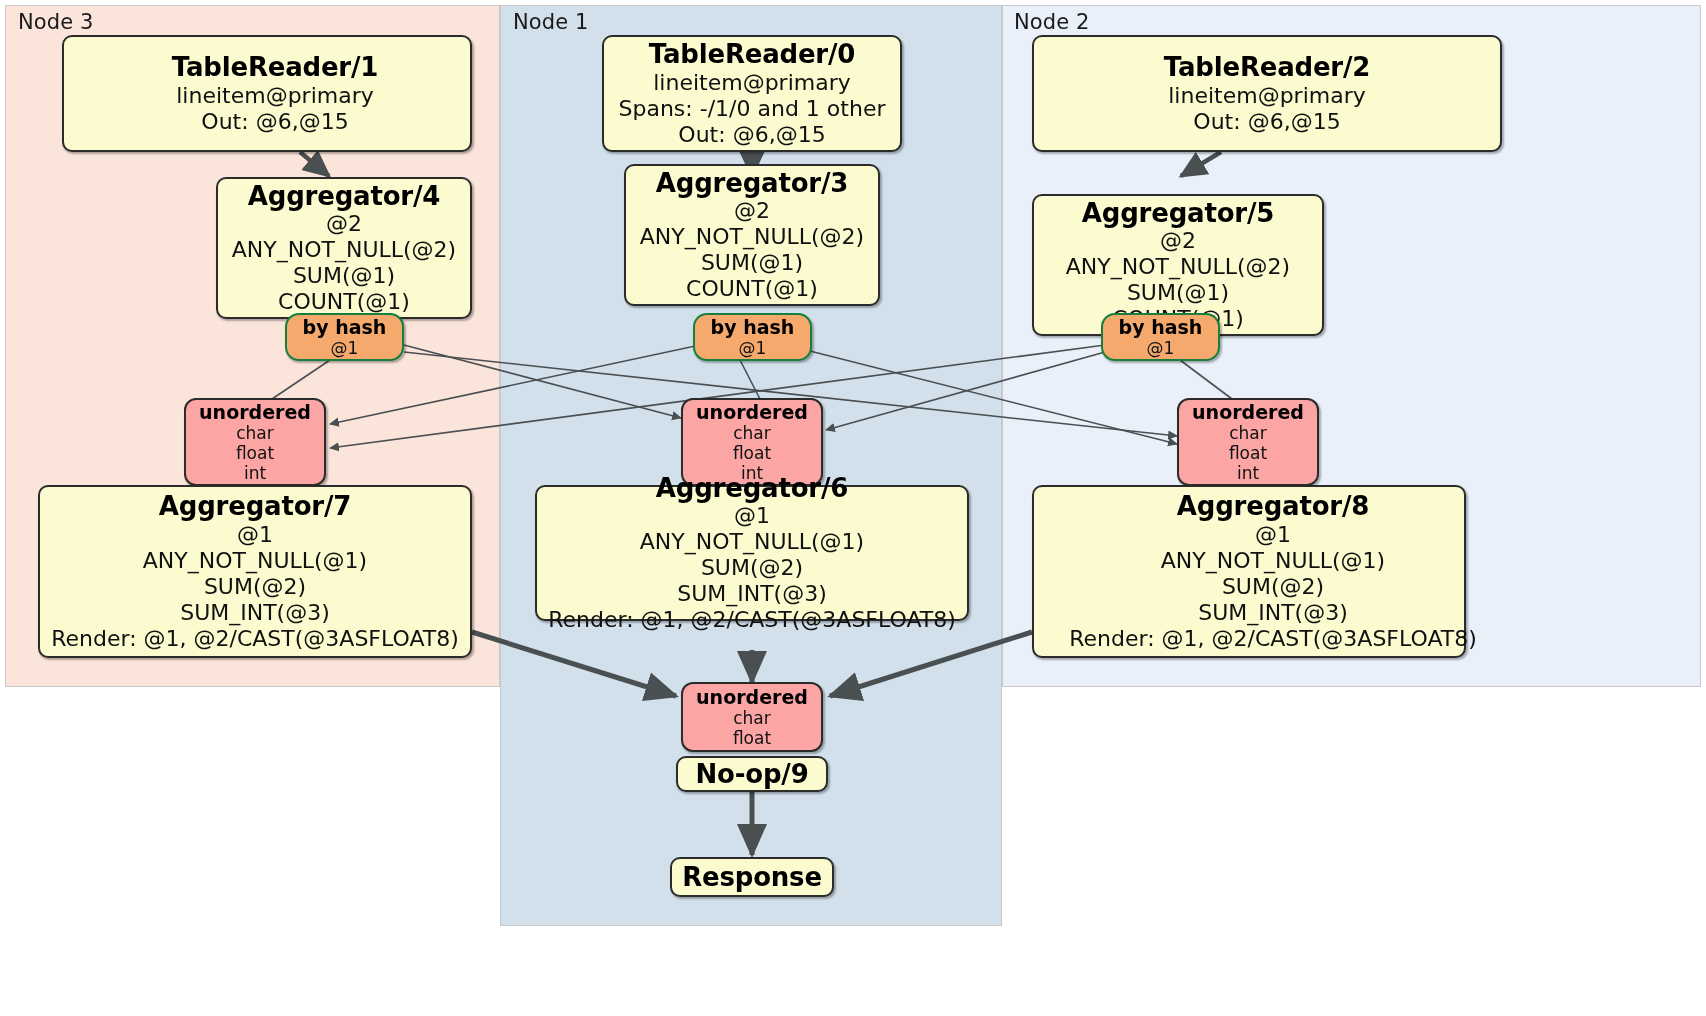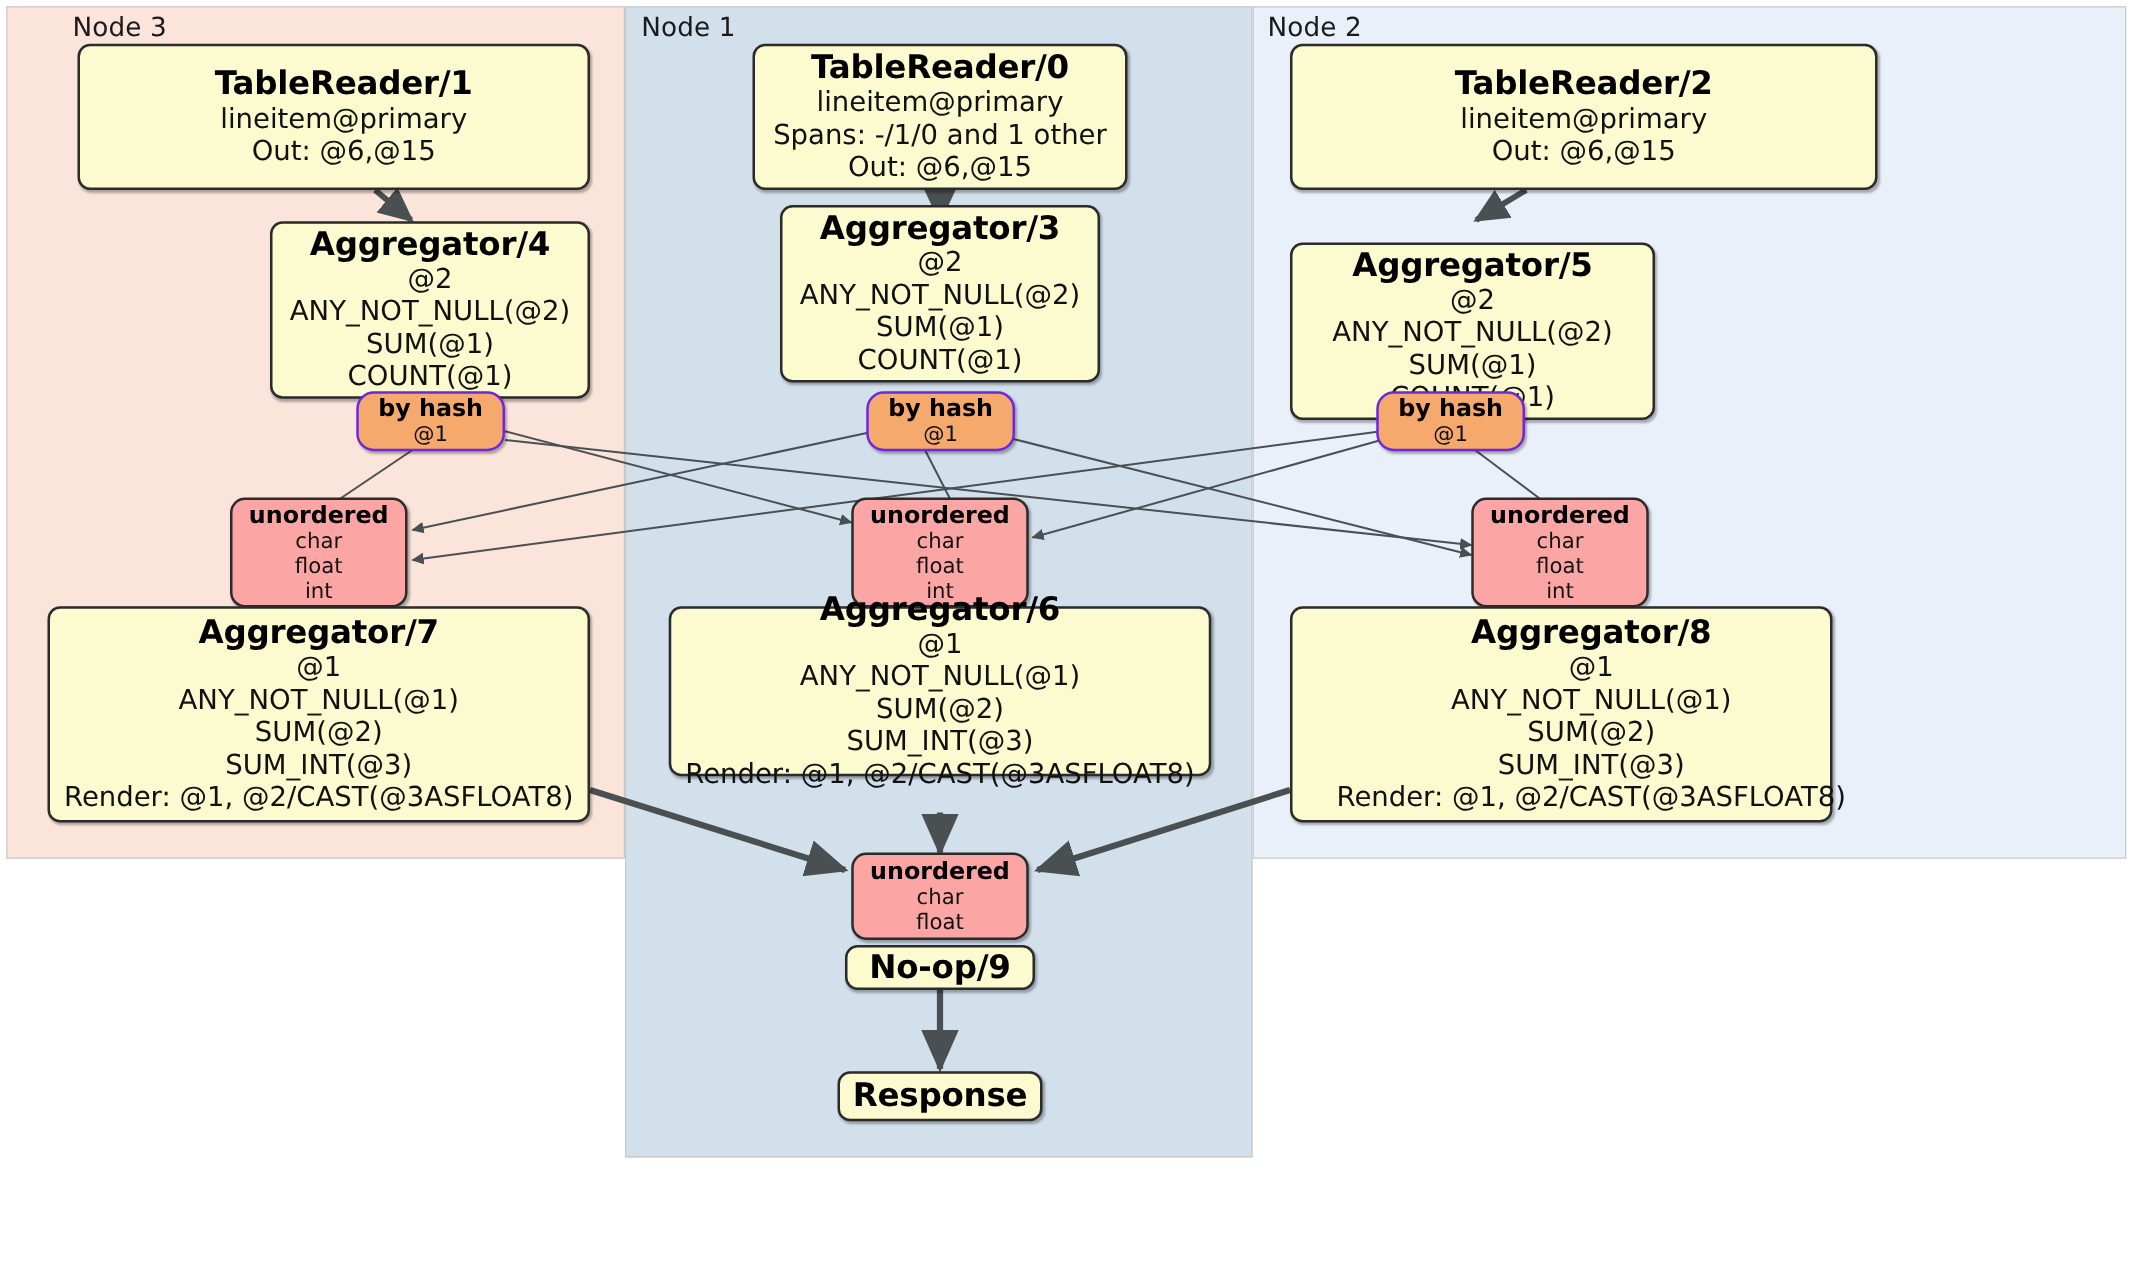--- a/index.html
+++ b/index.html
@@ -35,21 +35,21 @@
     line-height:1.18;
   }
   .proc{
     background:#fbfbcf;
     border:2px solid #2b2b2b;
     border-radius:10px;
     box-shadow:1.5px 2px 2px rgba(0,0,0,0.30);
   }
   .router{
     background:#f5a96d;
-    border:2px solid #6d28d9;
+    border:2px solid #15803d;
     border-radius:14px;
     box-shadow:1.5px 2px 2px rgba(0,0,0,0.30);
   }
   .synch{
     background:#fca5a5;
     border:2px solid #2b2b2b;
     border-radius:12px;
     box-shadow:1.5px 2px 2px rgba(0,0,0,0.30);
   }
   .title{
@@ -81,21 +81,21 @@
 </style>
 </head>
 <body>
 
 <div id="stage">
 
   <div class="cluster" style="left:5px;top:5px;width:495px;height:682px;background:#fbe4da;"></div>
   <div class="cluster" style="left:500px;top:5px;width:502px;height:921px;background:#d2e0ec;"></div>
   <div class="cluster" style="left:1002px;top:5px;width:699px;height:682px;background:#eaf0fa;"></div>
 
-  <div class="cluster-label" style="left:18px;top:10px;margin-left:40px;">Node 3</div>
+  <div class="cluster-label" style="left:18px;top:10px;">Node 3</div>
   <div class="cluster-label" style="left:513px;top:10px;">Node 1</div>
   <div class="cluster-label" style="left:1014px;top:10px;">Node 2</div>
 
   <svg class="edges" viewBox="0 0 1706 1016">
     <defs>
       <marker id="ah" markerWidth="7" markerHeight="7" refX="5.6" refY="3.2" orient="auto" markerUnits="strokeWidth">
         <path d="M0,0.3 L6.2,3.2 L0,6.1 z" fill="#4a4f52"></path>
       </marker>
       <marker id="ahs" markerWidth="8" markerHeight="8" refX="6.2" refY="3.4" orient="auto" markerUnits="strokeWidth">
         <path d="M0,0.4 L6.8,3.4 L0,6.4 z" fill="#4a4f52"></path>

